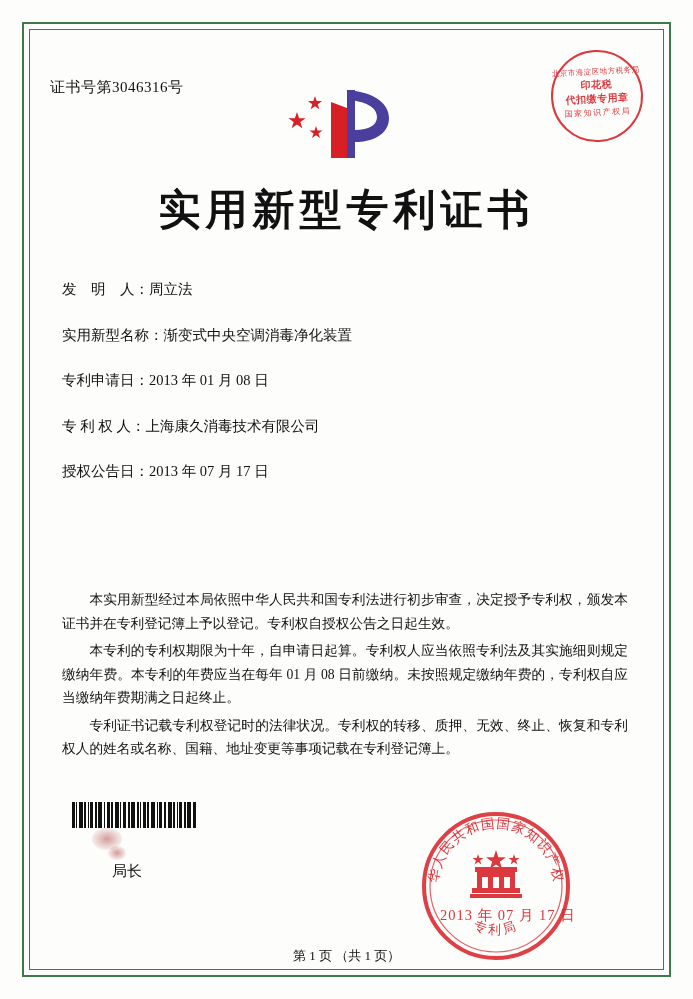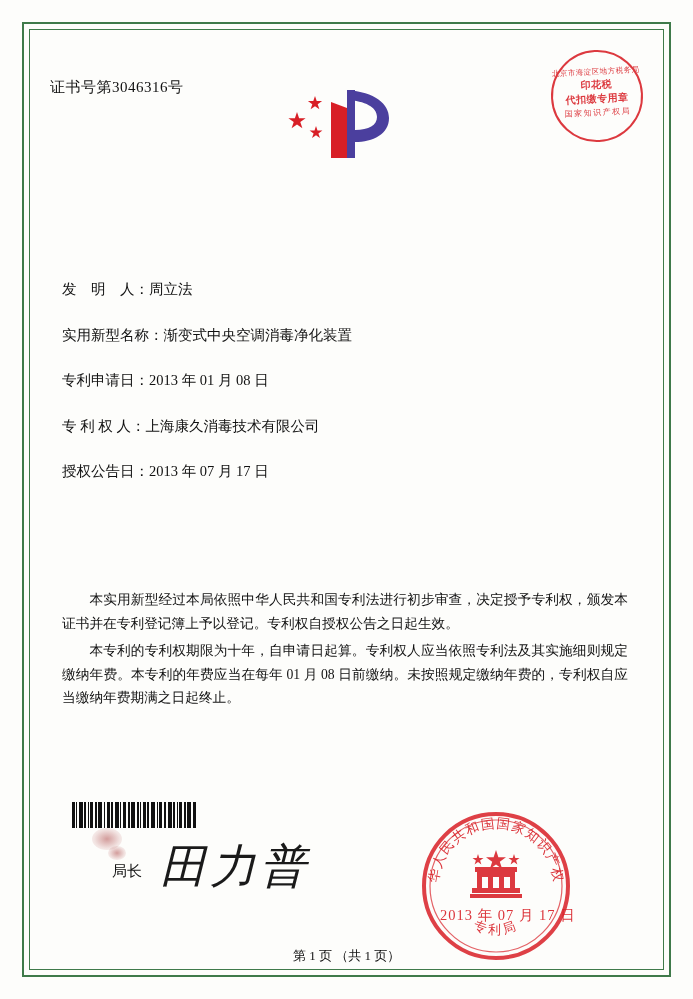--- a/index.html
+++ b/index.html
@@ -236,20 +236,21 @@
     </svg>
   </div>
 
   <div class="stamp-top">
     <div class="l1">北京市海淀区地方税务局</div>
     <div class="l2">印花税</div>
     <div class="l3">代扣缴专用章</div>
     <div class="l4">国家知识产权局</div>
   </div>
 
+  <div class="title">实用新型专利证书</div>
 
   <div class="fields">
     <div class="field-row">
       <span class="field-label">发　明　人：</span><span class="field-value">周立法</span>
     </div>
     <div class="field-row">
       <span class="field-label">实用新型名称：</span><span class="field-value">渐变式中央空调消毒净化装置</span>
     </div>
     <div class="field-row">
       <span class="field-label">专利申请日：</span><span class="field-value">2013 年 01 月 08 日</span>
@@ -258,31 +259,31 @@
       <span class="field-label">专 利 权 人：</span><span class="field-value">上海康久消毒技术有限公司</span>
     </div>
     <div class="field-row">
       <span class="field-label">授权公告日：</span><span class="field-value">2013 年 07 月 17 日</span>
     </div>
   </div>
 
   <div class="body-text">
     <p>本实用新型经过本局依照中华人民共和国专利法进行初步审查，决定授予专利权，颁发本证书并在专利登记簿上予以登记。专利权自授权公告之日起生效。</p>
     <p>本专利的专利权期限为十年，自申请日起算。专利权人应当依照专利法及其实施细则规定缴纳年费。本专利的年费应当在每年 01 月 08 日前缴纳。未按照规定缴纳年费的，专利权自应当缴纳年费期满之日起终止。</p>
+    <p>专利证书记载专利权登记时的法律状况。专利权的转移、质押、无效、终止、恢复和专利权人的姓名或名称、国籍、地址变更等事项记载在专利登记簿上。</p>
   </div>
 
   <div class="barcode">
     <span style="width:3px"></span><span style="width:1px;background:transparent"></span><span style="width:1px"></span><span style="width:2px;background:transparent"></span><span style="width:4px"></span><span style="width:1px;background:transparent"></span><span style="width:2px"></span><span style="width:2px;background:transparent"></span><span style="width:1px"></span><span style="width:1px;background:transparent"></span><span style="width:3px"></span><span style="width:2px;background:transparent"></span><span style="width:2px"></span><span style="width:1px;background:transparent"></span><span style="width:4px"></span><span style="width:2px;background:transparent"></span><span style="width:1px"></span><span style="width:2px;background:transparent"></span><span style="width:3px"></span><span style="width:1px;background:transparent"></span><span style="width:2px"></span><span style="width:2px;background:transparent"></span><span style="width:4px"></span><span style="width:1px;background:transparent"></span><span style="width:1px"></span><span style="width:2px;background:transparent"></span><span style="width:3px"></span><span style="width:2px;background:transparent"></span><span style="width:2px"></span><span style="width:1px;background:transparent"></span><span style="width:4px"></span><span style="width:2px;background:transparent"></span><span style="width:2px"></span><span style="width:1px;background:transparent"></span><span style="width:1px"></span><span style="width:2px;background:transparent"></span><span style="width:3px"></span><span style="width:1px;background:transparent"></span><span style="width:2px"></span><span style="width:2px;background:transparent"></span><span style="width:4px"></span><span style="width:2px;background:transparent"></span><span style="width:1px"></span><span style="width:1px;background:transparent"></span><span style="width:3px"></span><span style="width:2px;background:transparent"></span><span style="width:2px"></span><span style="width:2px;background:transparent"></span><span style="width:4px"></span><span style="width:1px;background:transparent"></span><span style="width:2px"></span><span style="width:2px;background:transparent"></span><span style="width:1px"></span><span style="width:1px;background:transparent"></span><span style="width:3px"></span><span style="width:2px;background:transparent"></span><span style="width:2px"></span><span style="width:1px;background:transparent"></span><span style="width:4px"></span><span style="width:2px;background:transparent"></span><span style="width:3px"></span>
   </div>
 
   <div class="smudge" style="left:92px; top:828px; width:30px; height:22px;"></div>
   <div class="smudge" style="left:108px; top:846px; width:18px; height:14px;"></div>
 
   <div class="director">局长</div>
-  <div class="signature">田力普</div>
 
   <div class="seal">
     <svg width="152" height="152" viewBox="0 0 152 152" xmlns="http://www.w3.org/2000/svg">
       <defs>
         <path id="arcTop" d="M 18,76 A 58,58 0 0 1 134,76"></path>
         <path id="arcBottom" d="M 28,76 A 48,48 0 0 0 124,76"></path>
       </defs>
       <circle cx="76" cy="76" r="72" fill="none" stroke="#d81f26" stroke-width="4" opacity="0.85"></circle>
       <circle cx="76" cy="76" r="66" fill="none" stroke="#d81f26" stroke-width="1.2" opacity="0.7"></circle>
 

